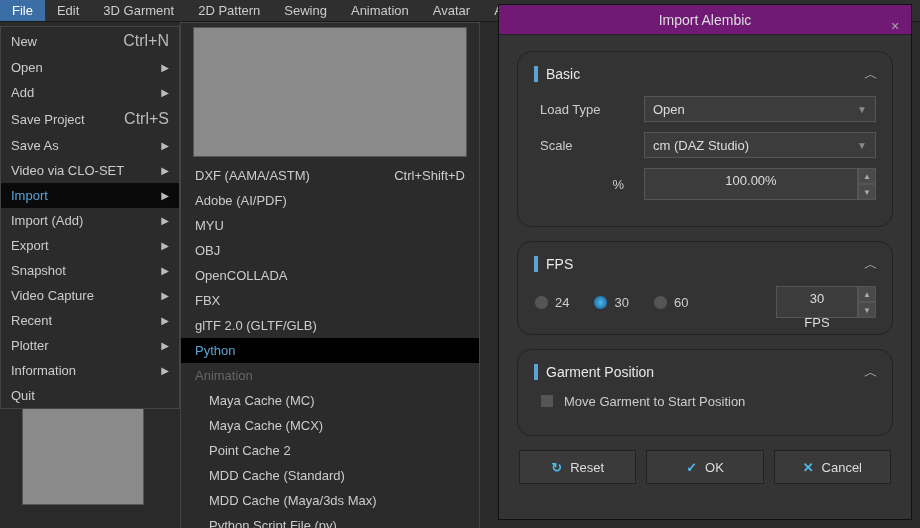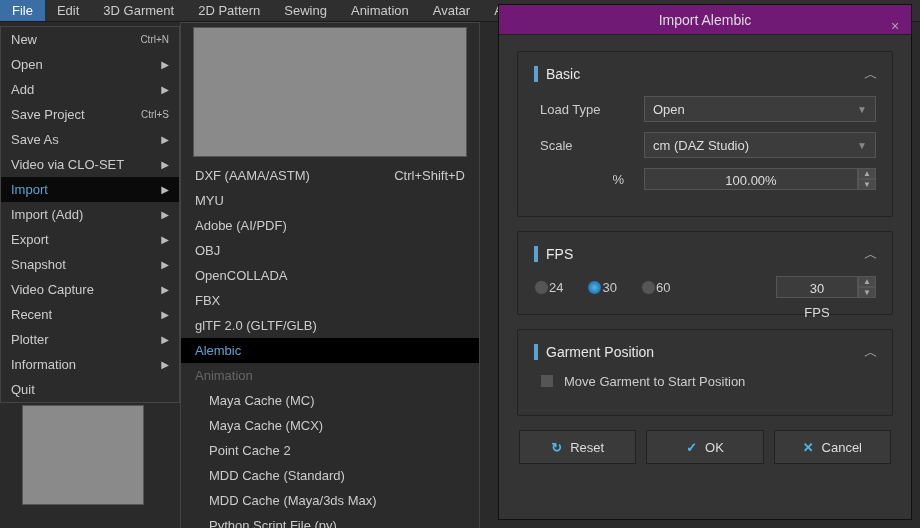--- a/index.html
+++ b/index.html
@@ -3,48 +3,48 @@
 <meta charset="utf-8">
 <style>
 *{margin:0;padding:0;box-sizing:border-box;font-family:"Segoe UI",Tahoma,sans-serif;user-select:none}
 body{background:#2a2a2a;width:920px;height:528px;overflow:hidden;color:#ccc;font-size:13px;position:relative}
 .menubar{display:flex;height:22px;background:#2f2f2f;border-bottom:1px solid #1a1a1a}
 .menubar-item{padding:3px 12px;color:#ccc;cursor:pointer}
 .menubar-item.active{background:#3a6ea5;color:#fff}
 .file-menu{position:absolute;left:0;top:26px;width:180px;background:#2b2b2b;border:1px solid #444;z-index:10}
 .file-menu-item{display:flex;justify-content:space-between;align-items:center;padding:5px 10px;color:#ccc;font-size:13px;cursor:pointer}
 .file-menu-item.highlighted{background:#0a0a0a;color:#5aa4d4}
-.file-menu-item .shortcut{color:#bbb;font-size:10px}
+.file-menu-item .shortcut{color:#bbb;font-size:16px}
 .file-menu-item .arrow{font-size:10px;color:#bbb}
 .submenu{position:absolute;left:180px;top:22px;width:300px;background:#2b2b2b;border:1px solid #444;z-index:10}
 .viewport-preview{width:274px;height:130px;background:#8a8a8a;margin:4px auto 6px auto;border:1px solid #555}
 .submenu-item{display:flex;justify-content:space-between;padding:5px 14px;color:#ccc;cursor:pointer}
 .submenu-item.highlighted{background:#000;color:#5aa4d4}
 .submenu-item.disabled{color:#666;cursor:default}
 .submenu-item.indent{padding-left:28px}
 .workspace-thumb{position:absolute;left:22px;top:405px;width:122px;height:100px;background:#8a8a8a;border:1px solid #555}
 .dialog{position:absolute;left:498px;top:4px;width:414px;height:516px;background:#343434;border:1px solid #111}
 .dialog-title{position:relative;height:30px;line-height:30px;text-align:center;color:#ddd;font-size:14px;background:#701a75;border-bottom:1px solid #222}
 .dialog-close{position:absolute;right:8px;top:6px;width:16px;height:16px;color:#aaa;font-size:14px;cursor:pointer}
 .dialog-body{padding:16px 18px}
-.section{border:1px solid #222;border-radius:2px;padding:14px 16px 16px 16px;margin-bottom:14px;background:#333;position:relative}
+.section{border:1px solid #222;border-radius:14px;padding:14px 16px 16px 16px;margin-bottom:14px;background:#333;position:relative}
 .section-title{display:flex;align-items:center;color:#e8e8e8;font-size:14px;margin-bottom:14px;font-weight:500}
 .section-title .bar{display:inline-block;width:4px;height:16px;background:#5aa4d4;margin-right:8px}
 .section-collapse{position:absolute;right:14px;top:14px;color:#aaa;font-size:14px;cursor:pointer}
 .row{display:flex;align-items:center;margin-bottom:10px}
 .row .label{width:110px;color:#ccc;font-size:13px;padding-left:6px}
 .row .label.right{text-align:right;padding-right:20px}
 .select{flex:1;height:26px;background:#3c3c3c;border:1px solid #555;color:#ddd;padding:0 8px;display:flex;align-items:center;justify-content:space-between;cursor:pointer}
 .select .caret{color:#888;font-size:10px}
 .numfield{flex:1;display:flex}
-.numfield-input{flex:1;height:22px;background:#3c3c3c;border:1px solid #555;color:#ddd;padding:0 24px;text-align:center;line-height:24px}
+.numfield-input{flex:1;height:32px;background:#3c3c3c;border:1px solid #555;color:#ddd;padding:0 24px;text-align:center;line-height:24px}
 .spinner{width:18px;display:flex;flex-direction:column}
 .spinner div{flex:1;background:#4a4a4a;border:1px solid #555;color:#aaa;font-size:8px;display:flex;align-items:center;justify-content:center;cursor:pointer}
 .fps-row{display:flex;align-items:center;gap:6px}
-.radio{display:flex;align-items:center;cursor:pointer}
+.radio{display:flex;align-items:center;gap:6px;cursor:pointer}
 .radio-dot{width:15px;height:15px;border-radius:50%;background:#555;border:1px solid #333;display:inline-block;position:relative}
 .radio.checked .radio-dot{background:radial-gradient(circle,#4db8e8 0%,#2a7fb8 60%,#1a5a8a 100%)}
 .checkbox{display:inline-block;width:14px;height:14px;background:#555;border:1px solid #333;margin-right:10px;vertical-align:middle}
 .btn-row{display:flex;justify-content:space-between;padding:0 2px;gap:10px}
 .btn{flex:1;height:34px;background:#3a3a3a;border:1px solid #222;color:#ddd;display:flex;align-items:center;justify-content:center;gap:8px;cursor:pointer;font-size:13px}
 .btn .icon{color:#4db8e8;font-weight:bold}
 .btn .icon.cancel{color:#4db8e8}
 </style>
 </head>
 <body>
@@ -123,39 +123,39 @@
   </div>
 
 <div class="submenu">
   <div class="viewport-preview"></div>
   <div id="submenu-items">
       <div class="submenu-item">
         <span>DXF (AAMA/ASTM)</span>
         <span>Ctrl+Shift+D</span>
       </div>
       <div class="submenu-item">
+        <span>Adobe (AI/PDF)</span>
+      </div>
+      <div class="submenu-item">
         <span>MYU</span>
       </div>
       <div class="submenu-item">
-        <span>Adobe (AI/PDF)</span>
-      </div>
-      <div class="submenu-item">
         <span>OBJ</span>
       </div>
       <div class="submenu-item">
         <span>OpenCOLLADA</span>
       </div>
       <div class="submenu-item">
         <span>FBX</span>
       </div>
       <div class="submenu-item">
         <span>glTF 2.0 (GLTF/GLB)</span>
       </div>
       <div class="submenu-item highlighted">
-        <span>Alembic</span>
+        <span>Python</span>
       </div>
       <div class="submenu-item disabled">
         <span>Animation</span>
       </div>
       <div class="submenu-item indent">
         <span>Maya Cache (MC)</span>
       </div>
       <div class="submenu-item indent">
         <span>Maya Cache (MCX)</span>
       </div>

